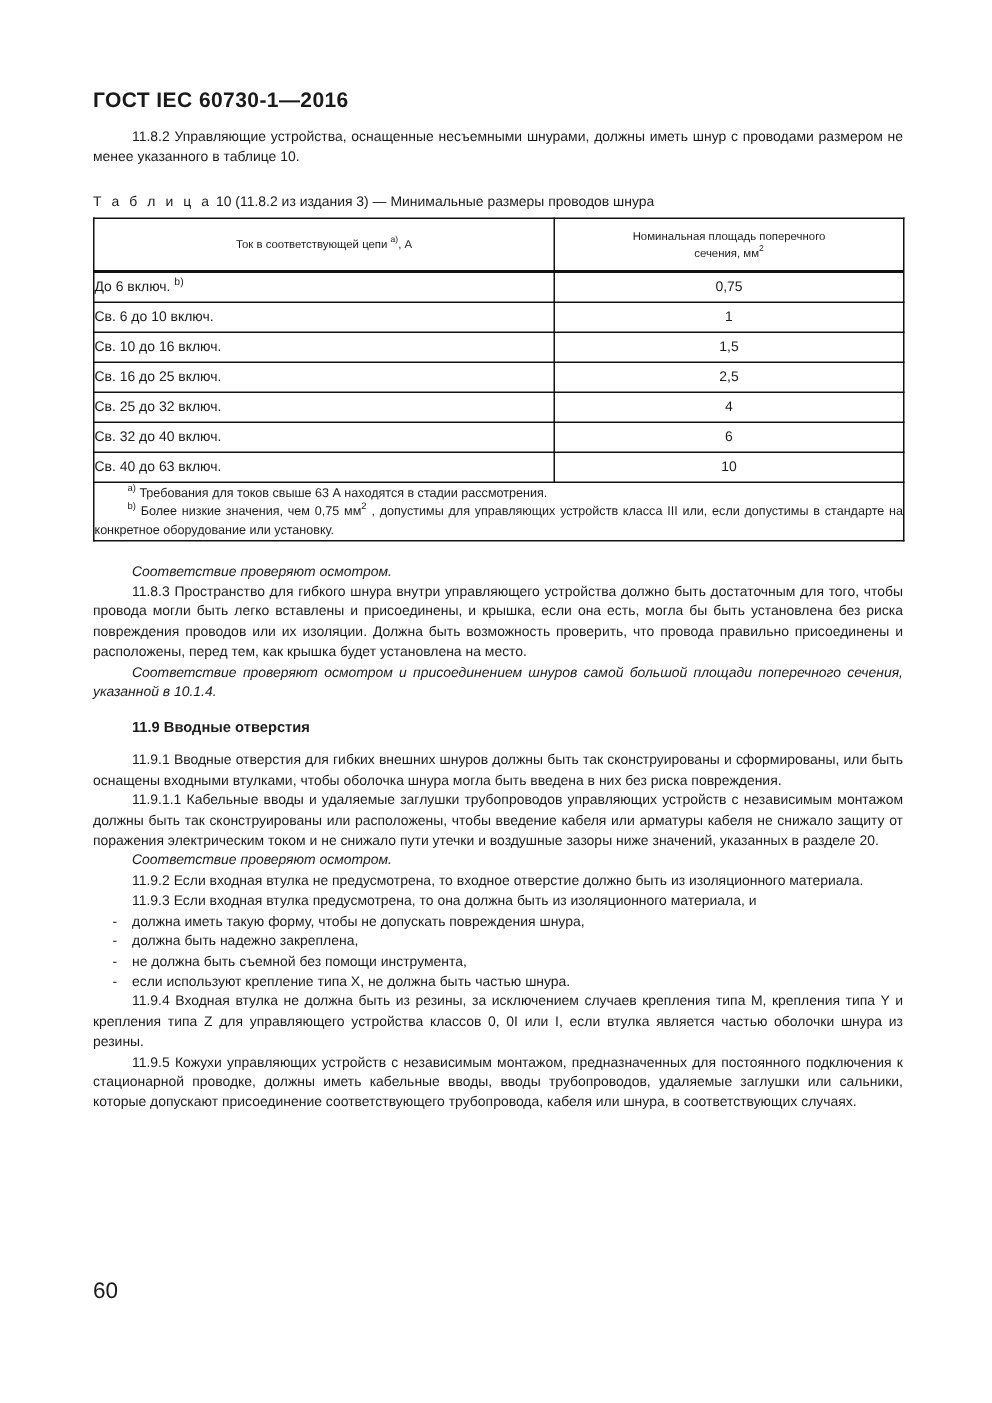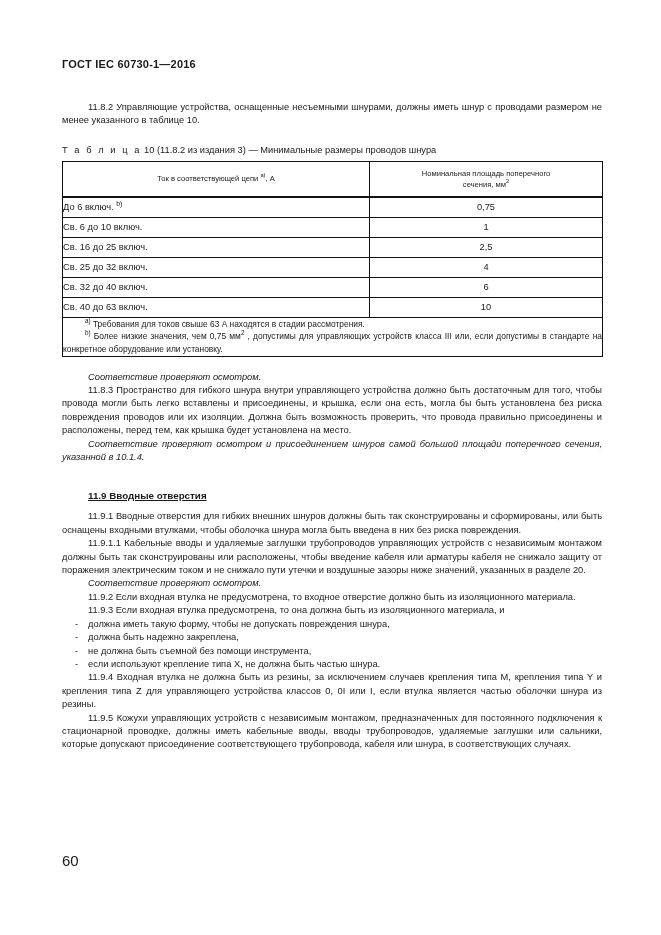--- a/index.html
+++ b/index.html
@@ -22,24 +22,24 @@
     height: 935px;
     background: #fff;
   }
   .content {
     position: absolute;
     left: 62px;
     top: 58px;
     width: 540px;
   }
   .doc-header {
-    font-size: 11px;
+    font-size: 14px;
     font-weight: bold;
     letter-spacing: 0.02em;
-    margin-bottom: 31px;
+    margin-bottom: 11px;
   }
   p {
     margin: 0;
     font-size: 9.3px;
     line-height: 13.4px;
     text-align: justify;
   }
   .indent {
     text-indent: 26px;
   }
@@ -102,24 +102,23 @@
     line-height: 12.6px;
   }
   sup {
     font-size: 0.75em;
     vertical-align: super;
     line-height: 0;
   }
   .sec-head {
     font-size: 9.8px;
     font-weight: bold;
-    margin-top: 26px;
+    margin-top: 12px;
     margin-bottom: 9px;
     text-indent: 26px;
-    text-decoration: underline;
   }
   .bullets {
     margin: 0;
     padding: 0;
     list-style: none;
   }
   .bullets li {
     font-size: 9.3px;
     line-height: 13.4px;
     padding-left: 26px;
@@ -163,20 +162,24 @@
       <tbody>
         <tr>
           <td class="c-left"><span>До 6 включ. </span><sup>b)</sup></td>
           <td class="c-val">0,75</td>
         </tr>
         <tr>
           <td class="c-left"><span>Св. 6 до 10 включ.</span></td>
           <td class="c-val">1</td>
         </tr>
         <tr>
+          <td class="c-left"><span>Св. 10 до 16 включ.</span></td>
+          <td class="c-val">1,5</td>
+        </tr>
+        <tr>
           <td class="c-left"><span>Св. 16 до 25 включ.</span></td>
           <td class="c-val">2,5</td>
         </tr>
         <tr>
           <td class="c-left"><span>Св. 25 до 32 включ.</span></td>
           <td class="c-val">4</td>
         </tr>
         <tr>
           <td class="c-left"><span>Св. 32 до 40 включ.</span></td>
           <td class="c-val">6</td>

